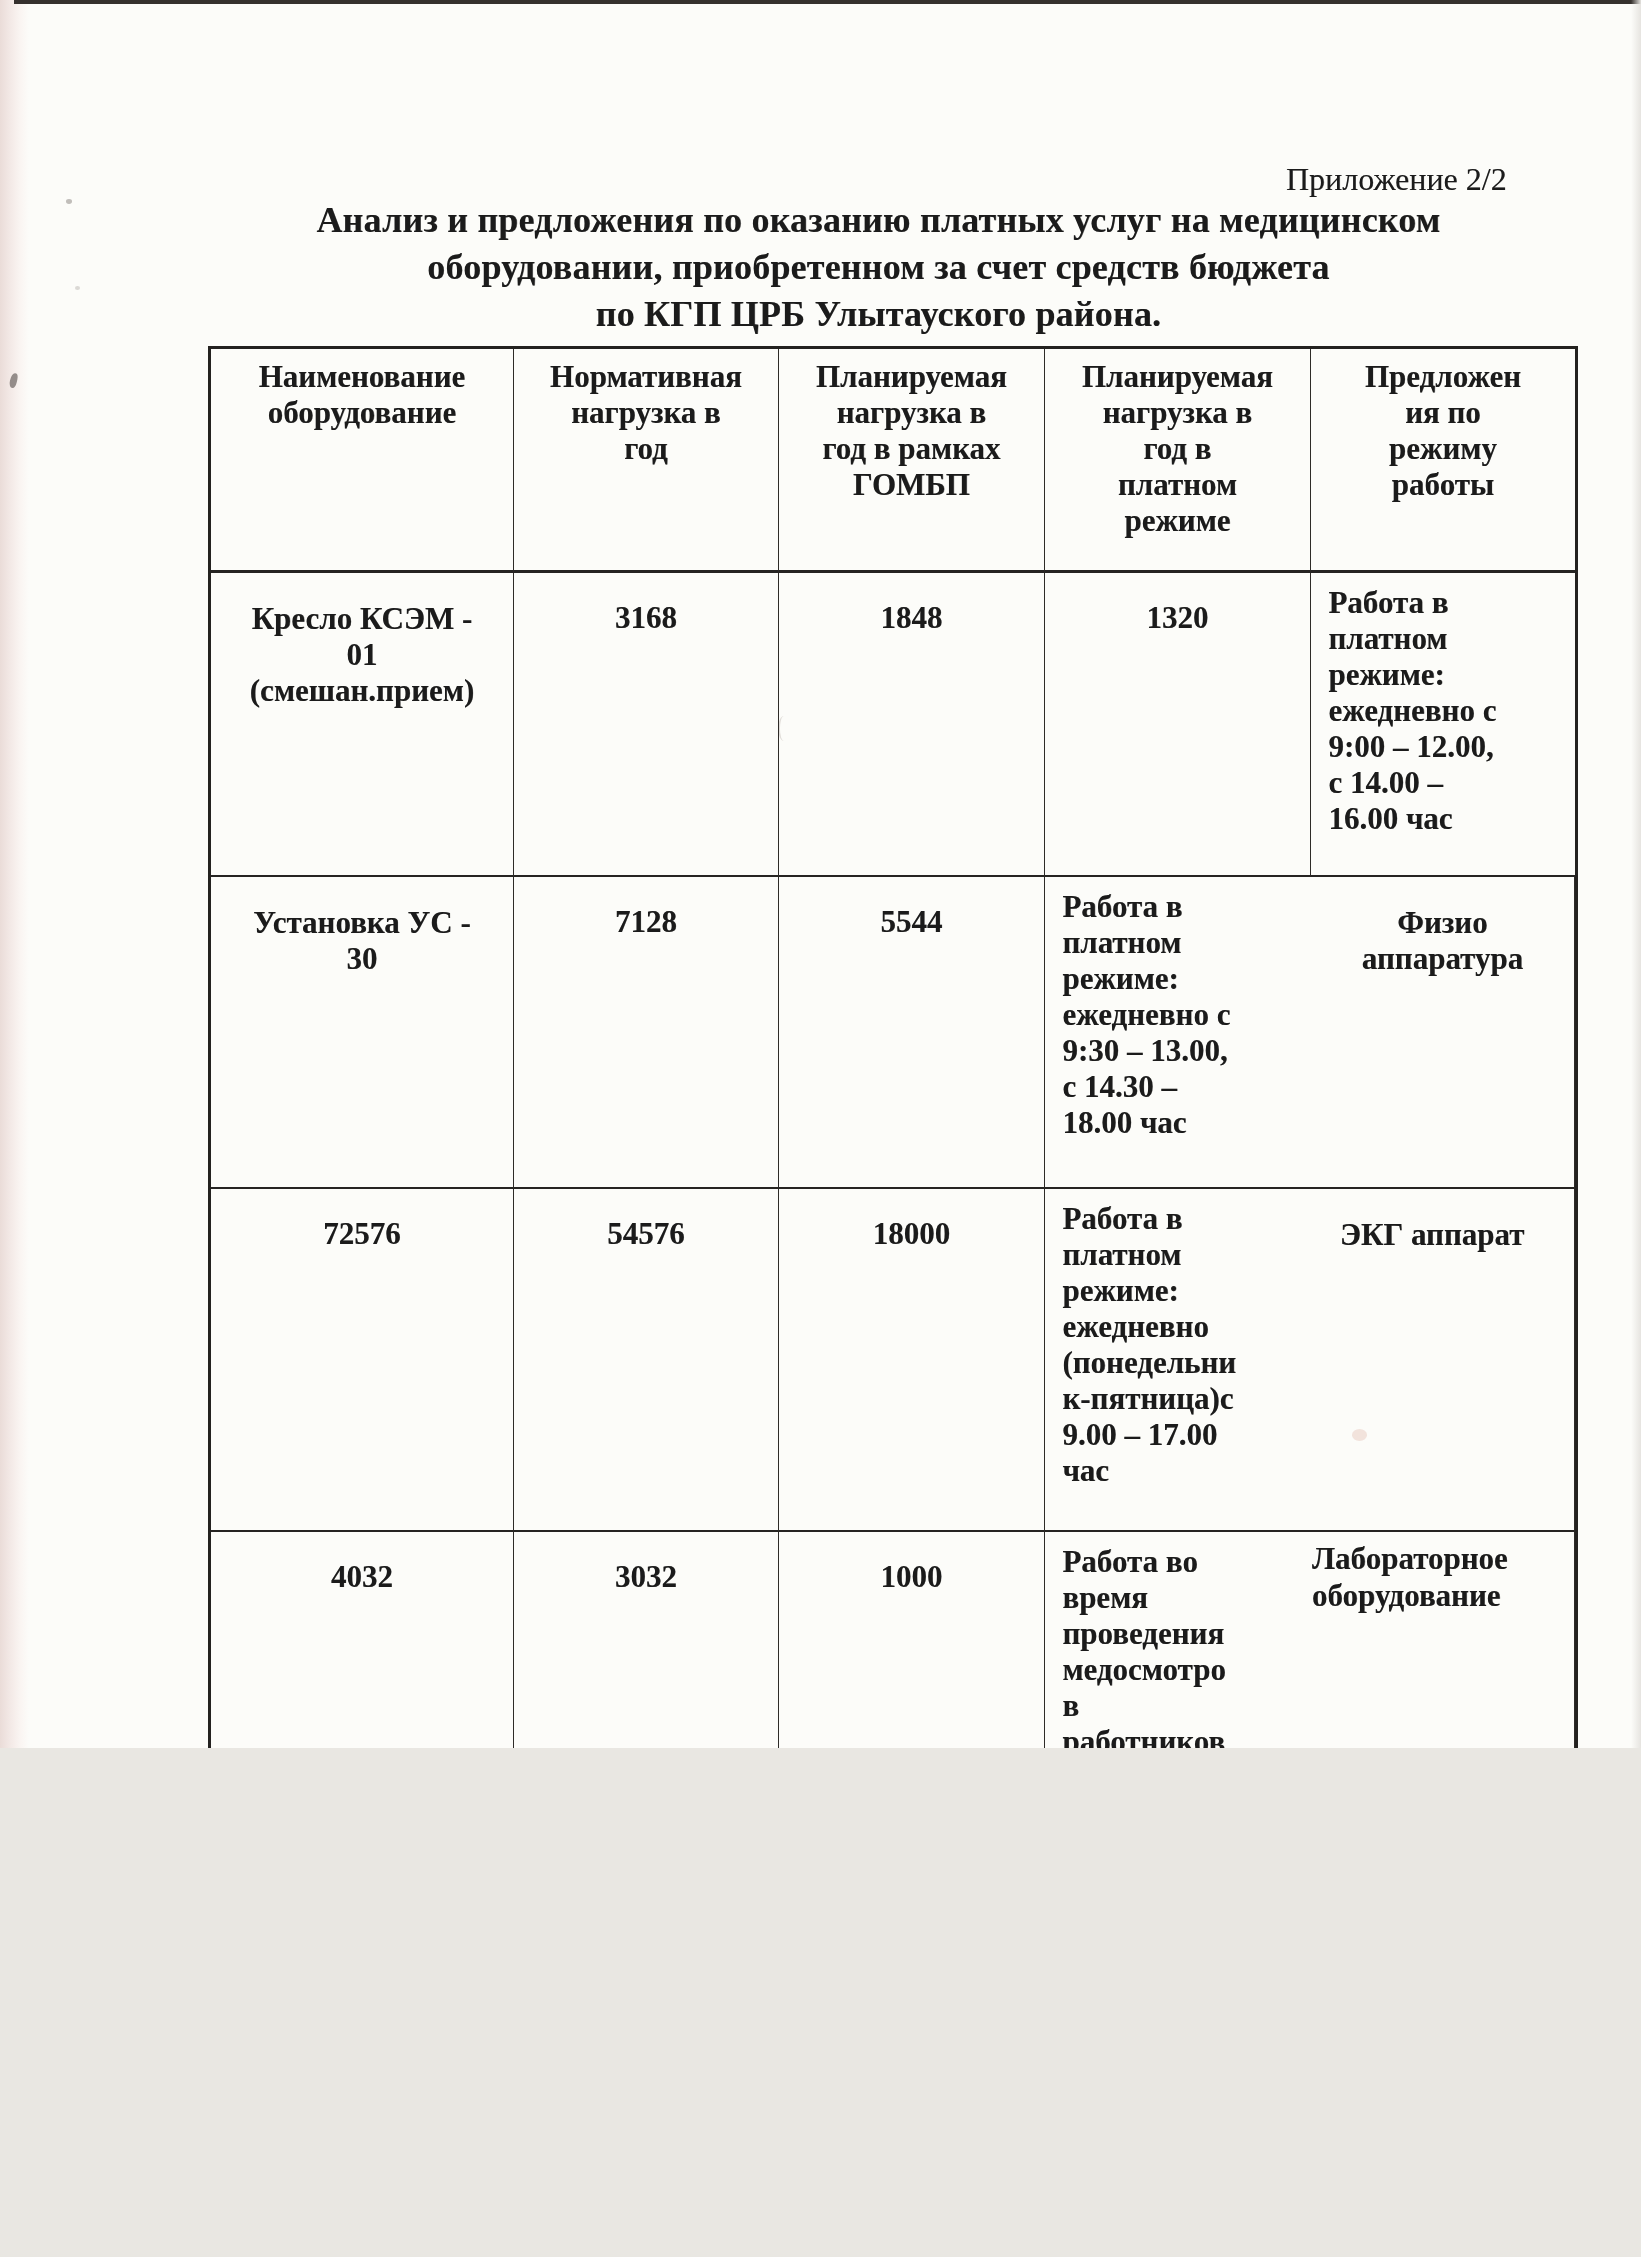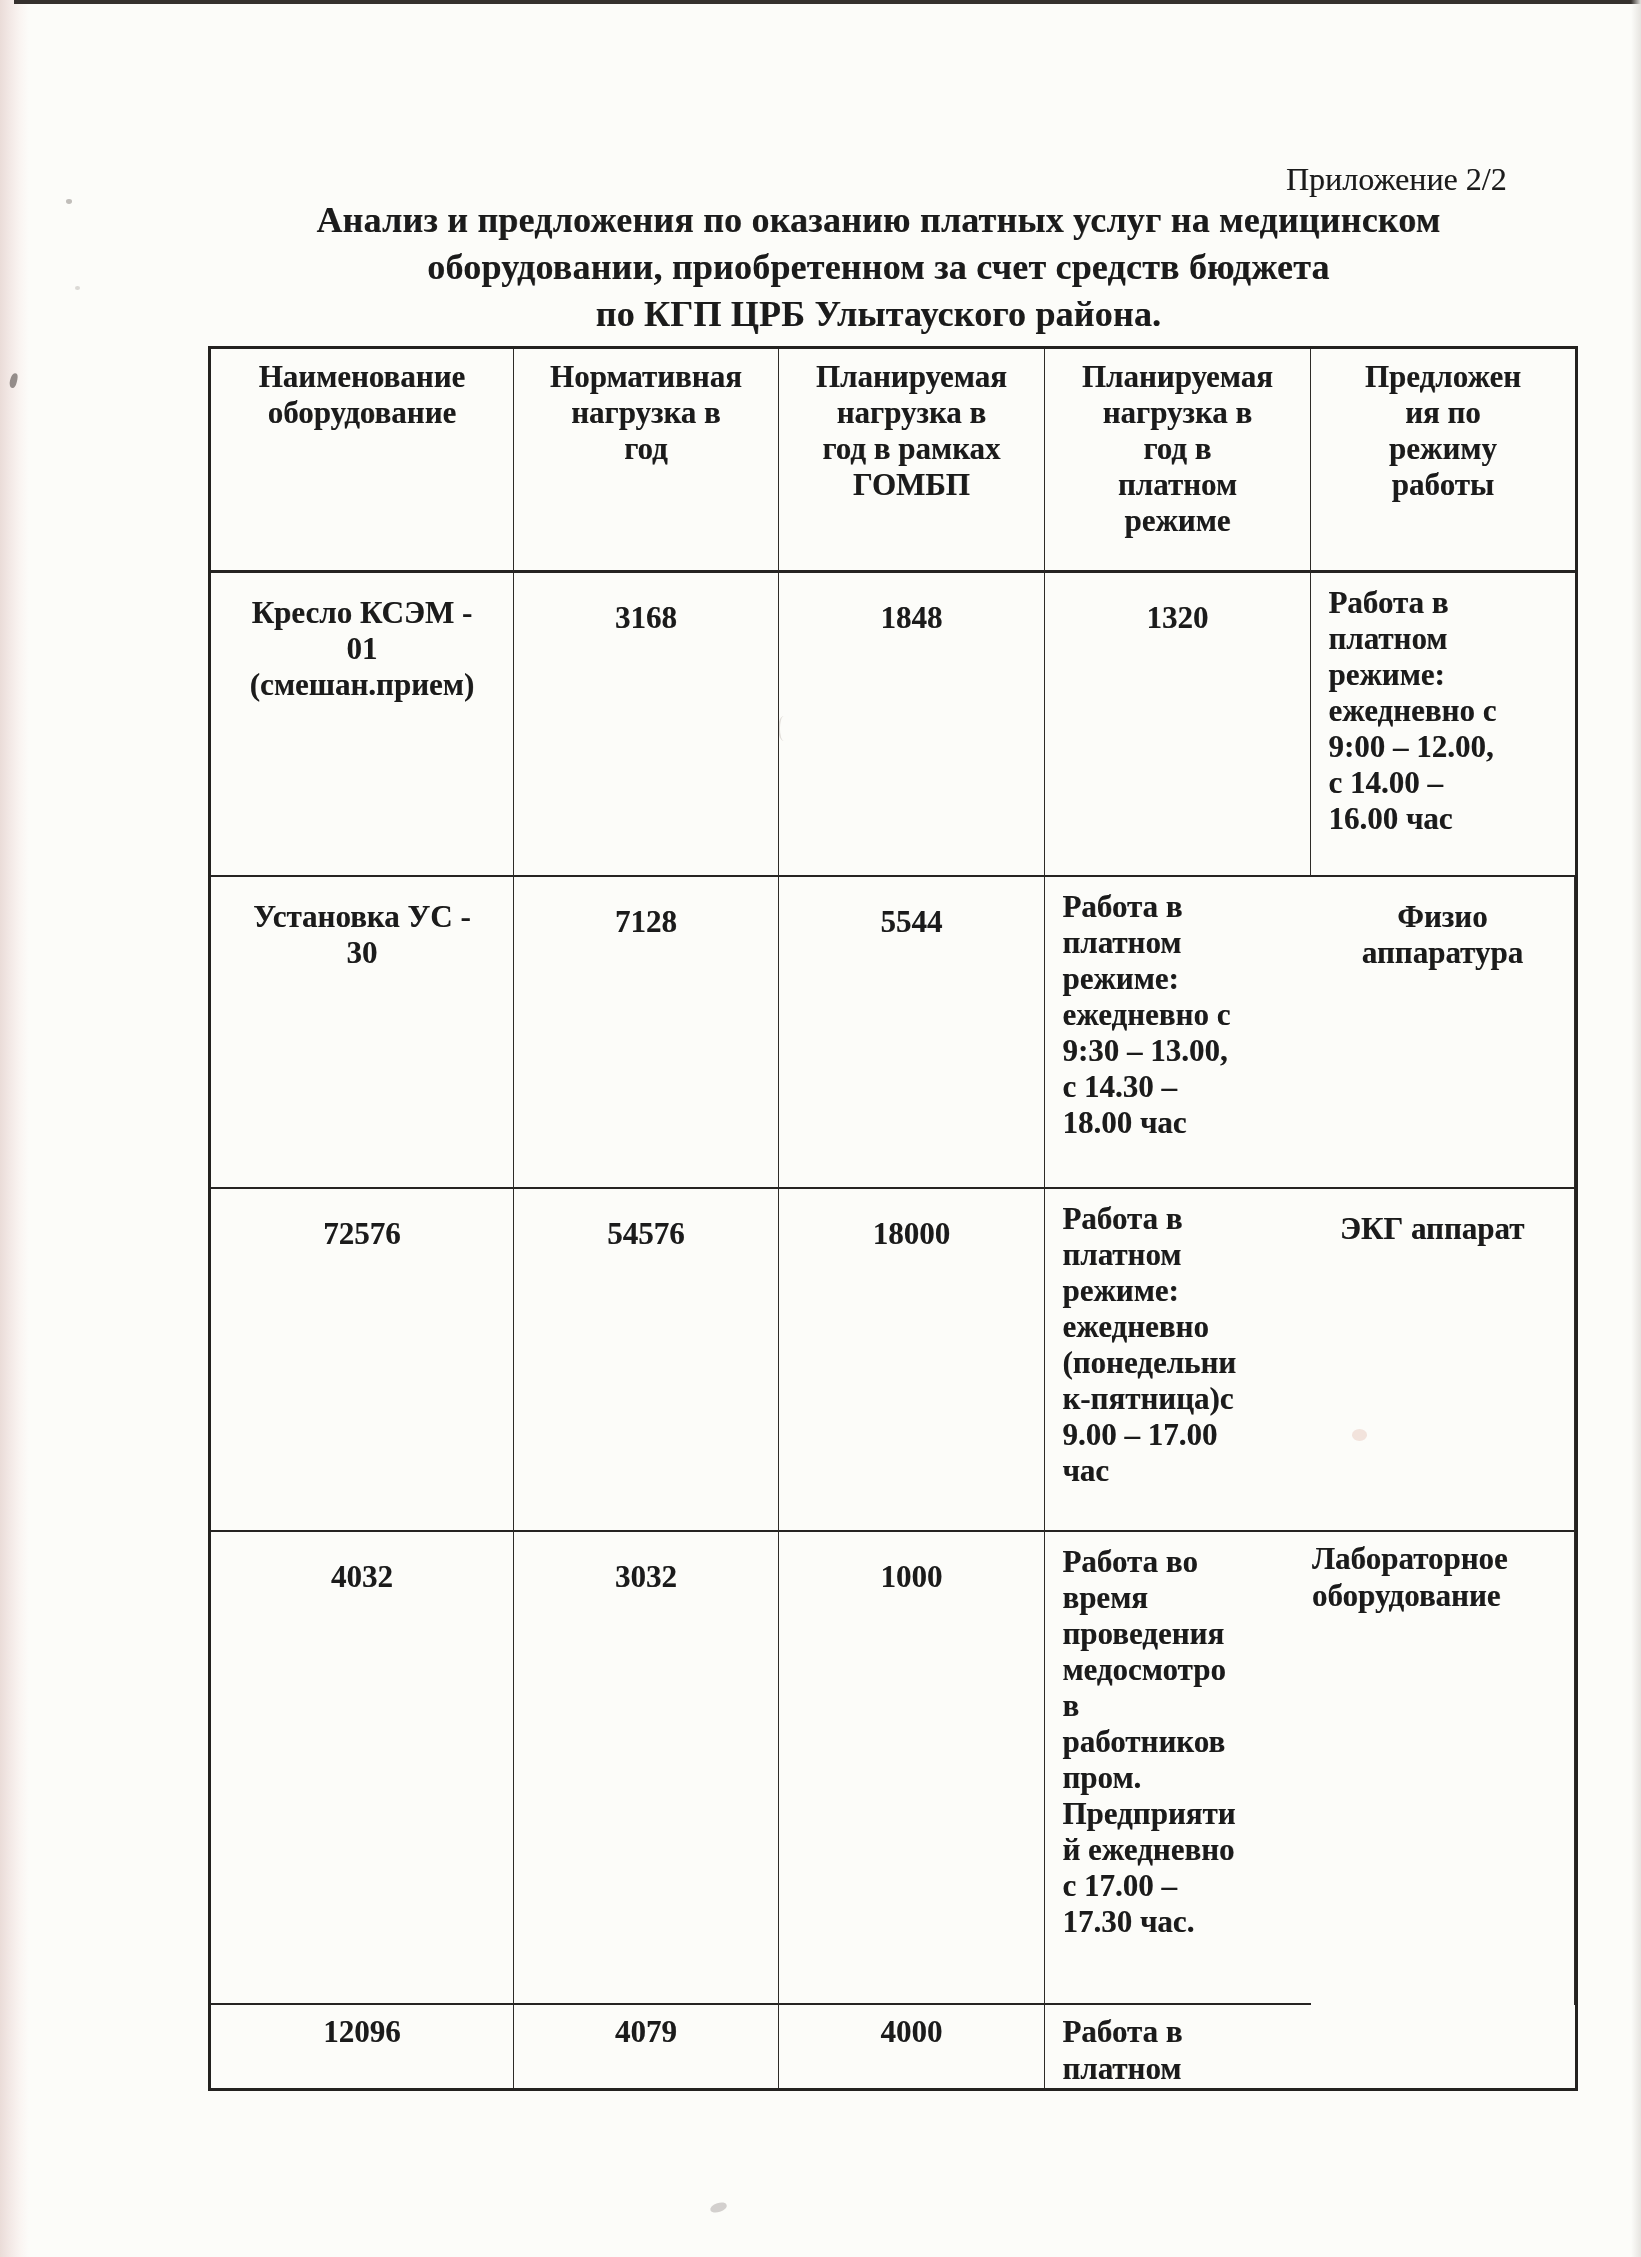--- a/index.html
+++ b/index.html
@@ -1,18 +1,18 @@
 <!DOCTYPE html>
 <html><head>
 <meta charset="utf-8">
 <style>
   html,body{margin:0;padding:0;background:#e9e7e2;}
   .page{
     position:relative;
-    width:1641px;height:2257px;
+    width:1641px;height:1748px;
     background:#fcfcf9;
     overflow:hidden;
     font-family:"Liberation Serif","DejaVu Serif",serif;
     color:#1b1b1b;
   }
   
   .edge-left{position:absolute;left:0;top:0;width:29px;height:2257px;
     background:linear-gradient(to right,#eadcd8 0%,#f3e9e6 35%,#faf5f2 70%,rgba(252,252,249,0) 100%);}
   .edge-top{position:absolute;left:13.5px;top:0;width:1628px;height:3.9px;background:#35312e;}
   .edge-right{position:absolute;right:0;top:0;width:9.7px;height:2257px;
@@ -48,21 +48,21 @@
   .cell{
     box-sizing:border-box;overflow:hidden;
     border-right:1.9px solid #2e2b28;
     border-bottom:2.9px solid #262422;
     font-weight:bold;font-size:31px;line-height:36px;
     white-space:pre-line;
   }
   .cell.last-col{border-right:none;}
   .cell.last-row{border-bottom:none;}
   .th{text-align:center;padding-top:9.7px;border-bottom-width:3.9px;}
-  .name{text-align:center;padding-top:22px;}
+  .name{text-align:center;padding-top:28px;}
   .num{text-align:center;padding-top:27px;}
   .sched{text-align:left;padding:11.6px 7.7px 0 17.4px;}
   .align-left-30{text-align:left;padding-left:29px;}
   .align-left-14{text-align:left;padding-left:1px;}
   .tight{line-height:37px;padding-top:7.7px;}
 </style>
 </head>
 <body>
 
 <div class="page">

